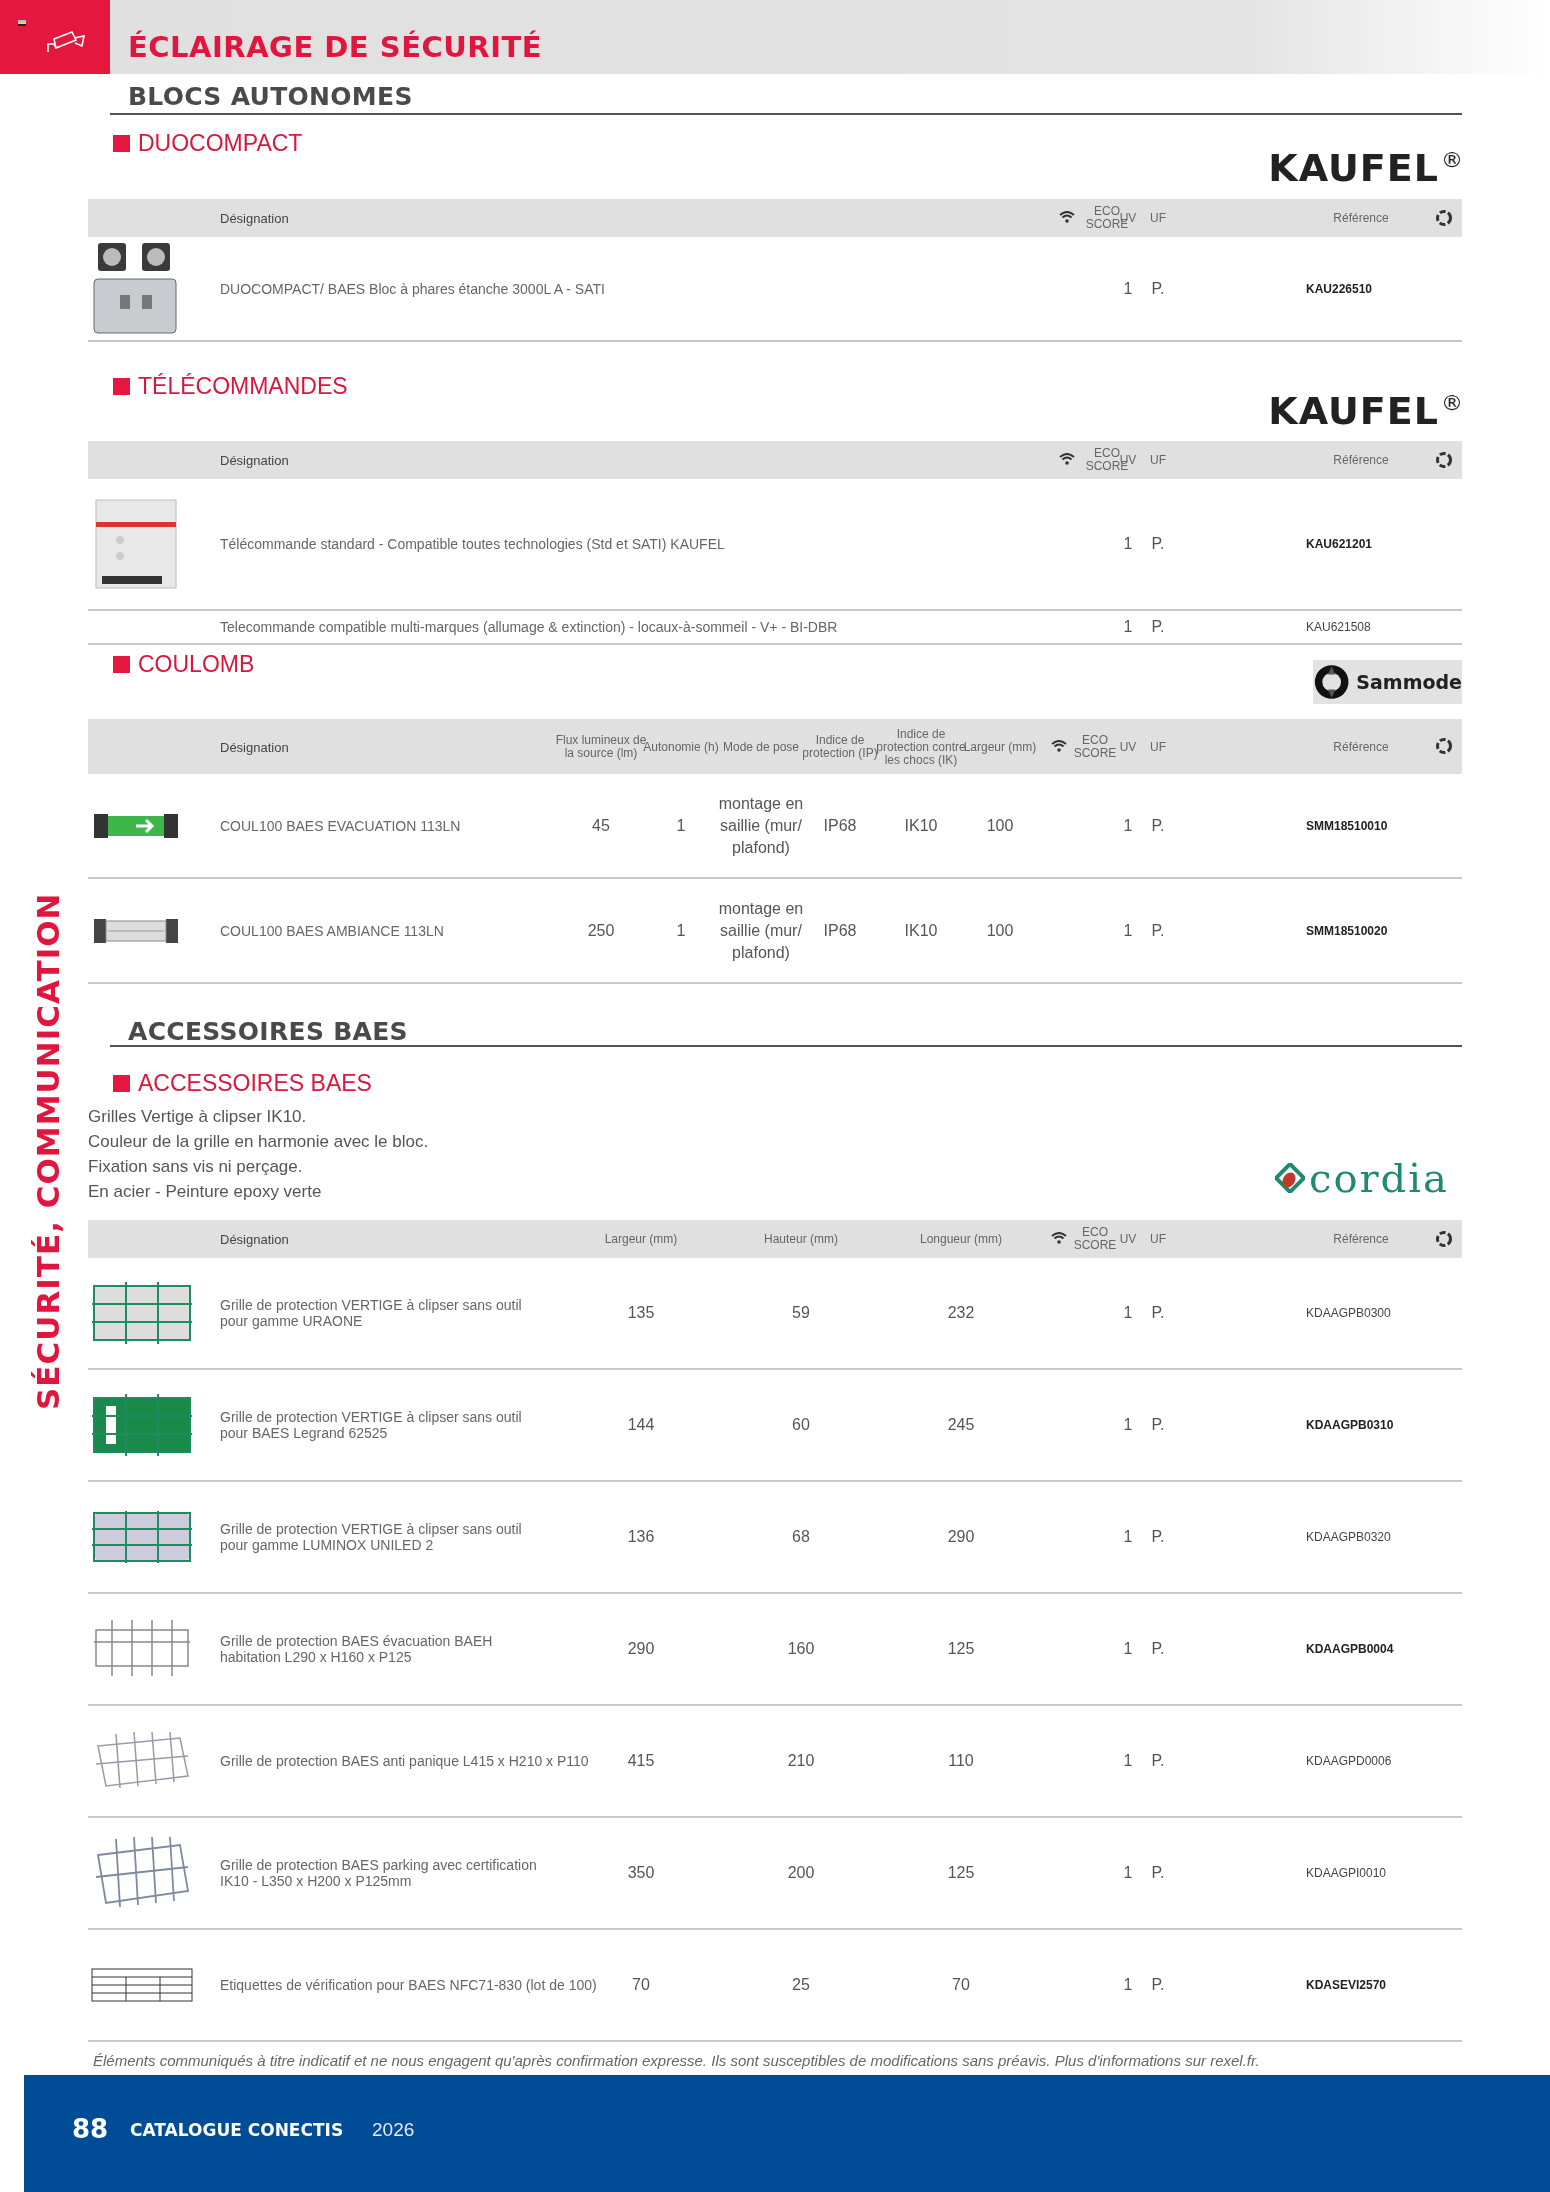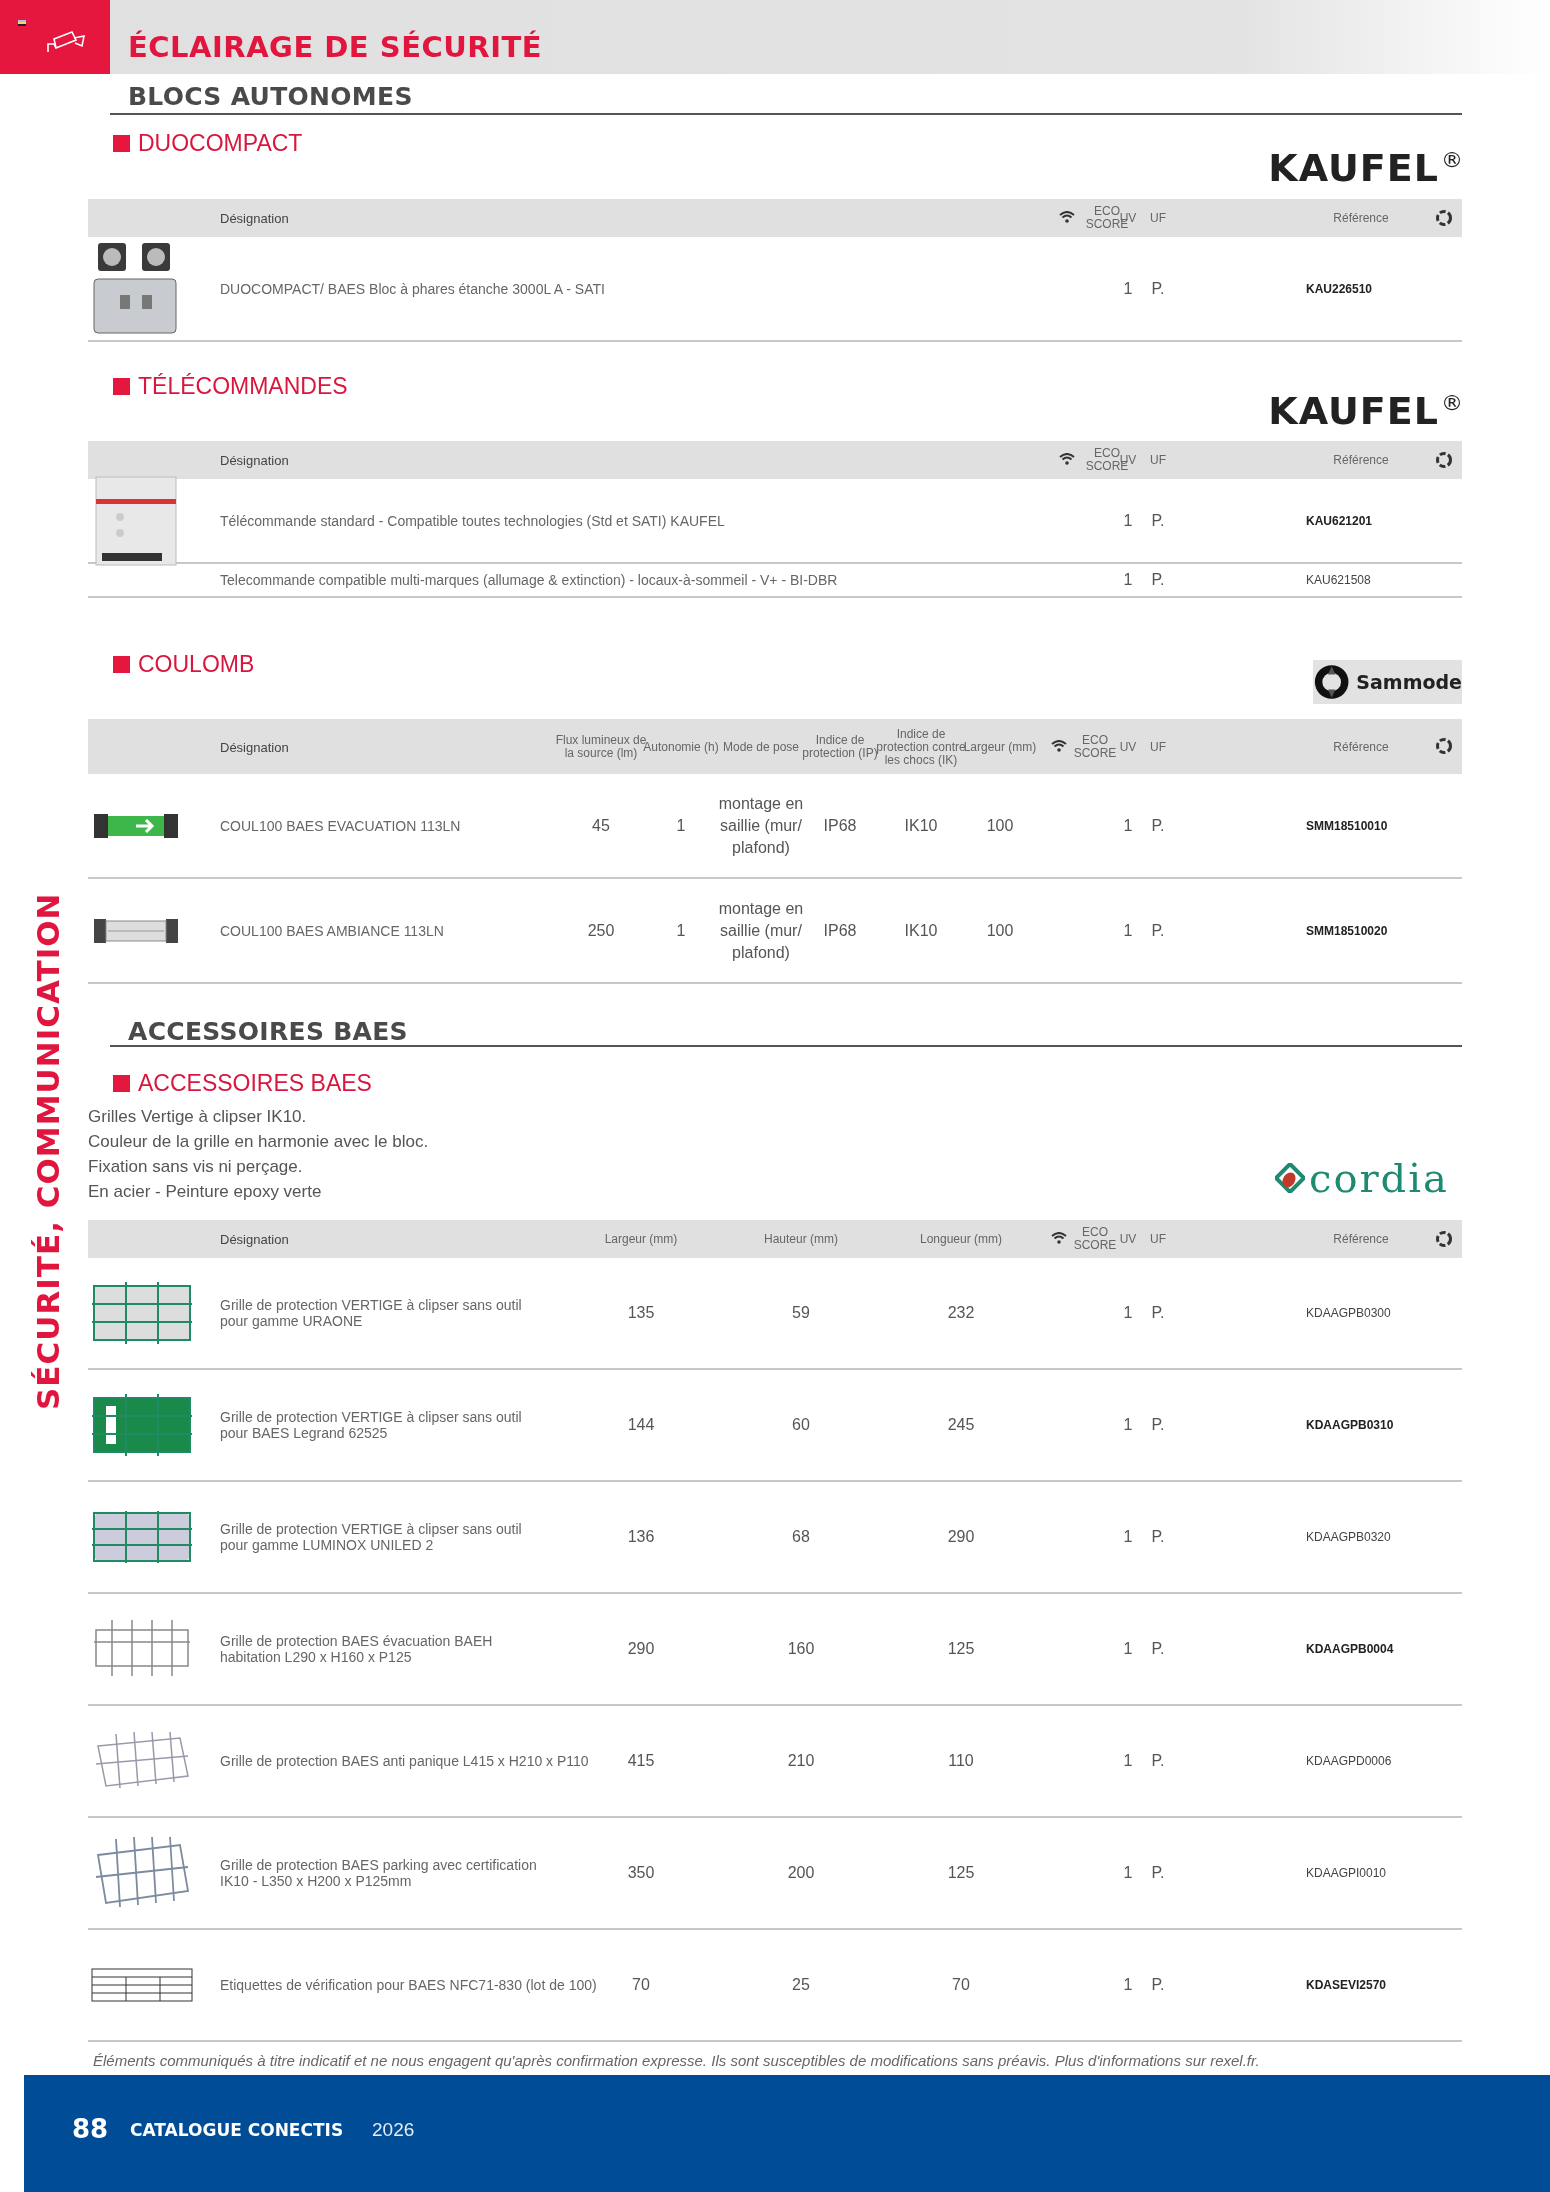--- a/index.html
+++ b/index.html
@@ -143,21 +143,21 @@
         <circle cx="8" cy="10" r="1.8" fill="#333"></circle>
       </svg>
     <span class="c" style="left:1019px"><span>ECO</span><br><span>SCORE</span></span>
     <span class="c" style="left:1040px">UV</span>
     <span class="c" style="left:1070px">UF</span>
     <span class="c" style="left:1273px">Référence</span>
     <svg class="recycle" style="left:1348px;top:11px" width="16" height="16" viewBox="0 0 16 16">
         <circle cx="8" cy="8" r="6.5" fill="none" stroke="#333" stroke-width="3" stroke-dasharray="6 2.5"></circle>
       </svg>
   </div>
-  <div class="trow" style="height:85px">
+  <div class="trow" style="height:132px">
     <svg class="thumb" width="92" height="96" viewBox="0 0 92 96">
       <rect x="6" y="4" width="80" height="88" fill="#e8e8e8" stroke="#bbb"></rect>
         <rect x="6" y="26" width="80" height="5" fill="#d33"></rect>
       <circle cx="30" cy="44" r="4" fill="#ccc"></circle>
         <circle cx="30" cy="60" r="4" fill="#ccc"></circle>
         <rect x="12" y="80" width="60" height="8" fill="#333"></rect>
     </svg>
     <span class="desc wide">Télécommande standard - Compatible toutes technologies (Std et SATI) KAUFEL</span>
     <span class="c" style="left:1040px">1</span>
     <span class="c" style="left:1070px">P.</span>

